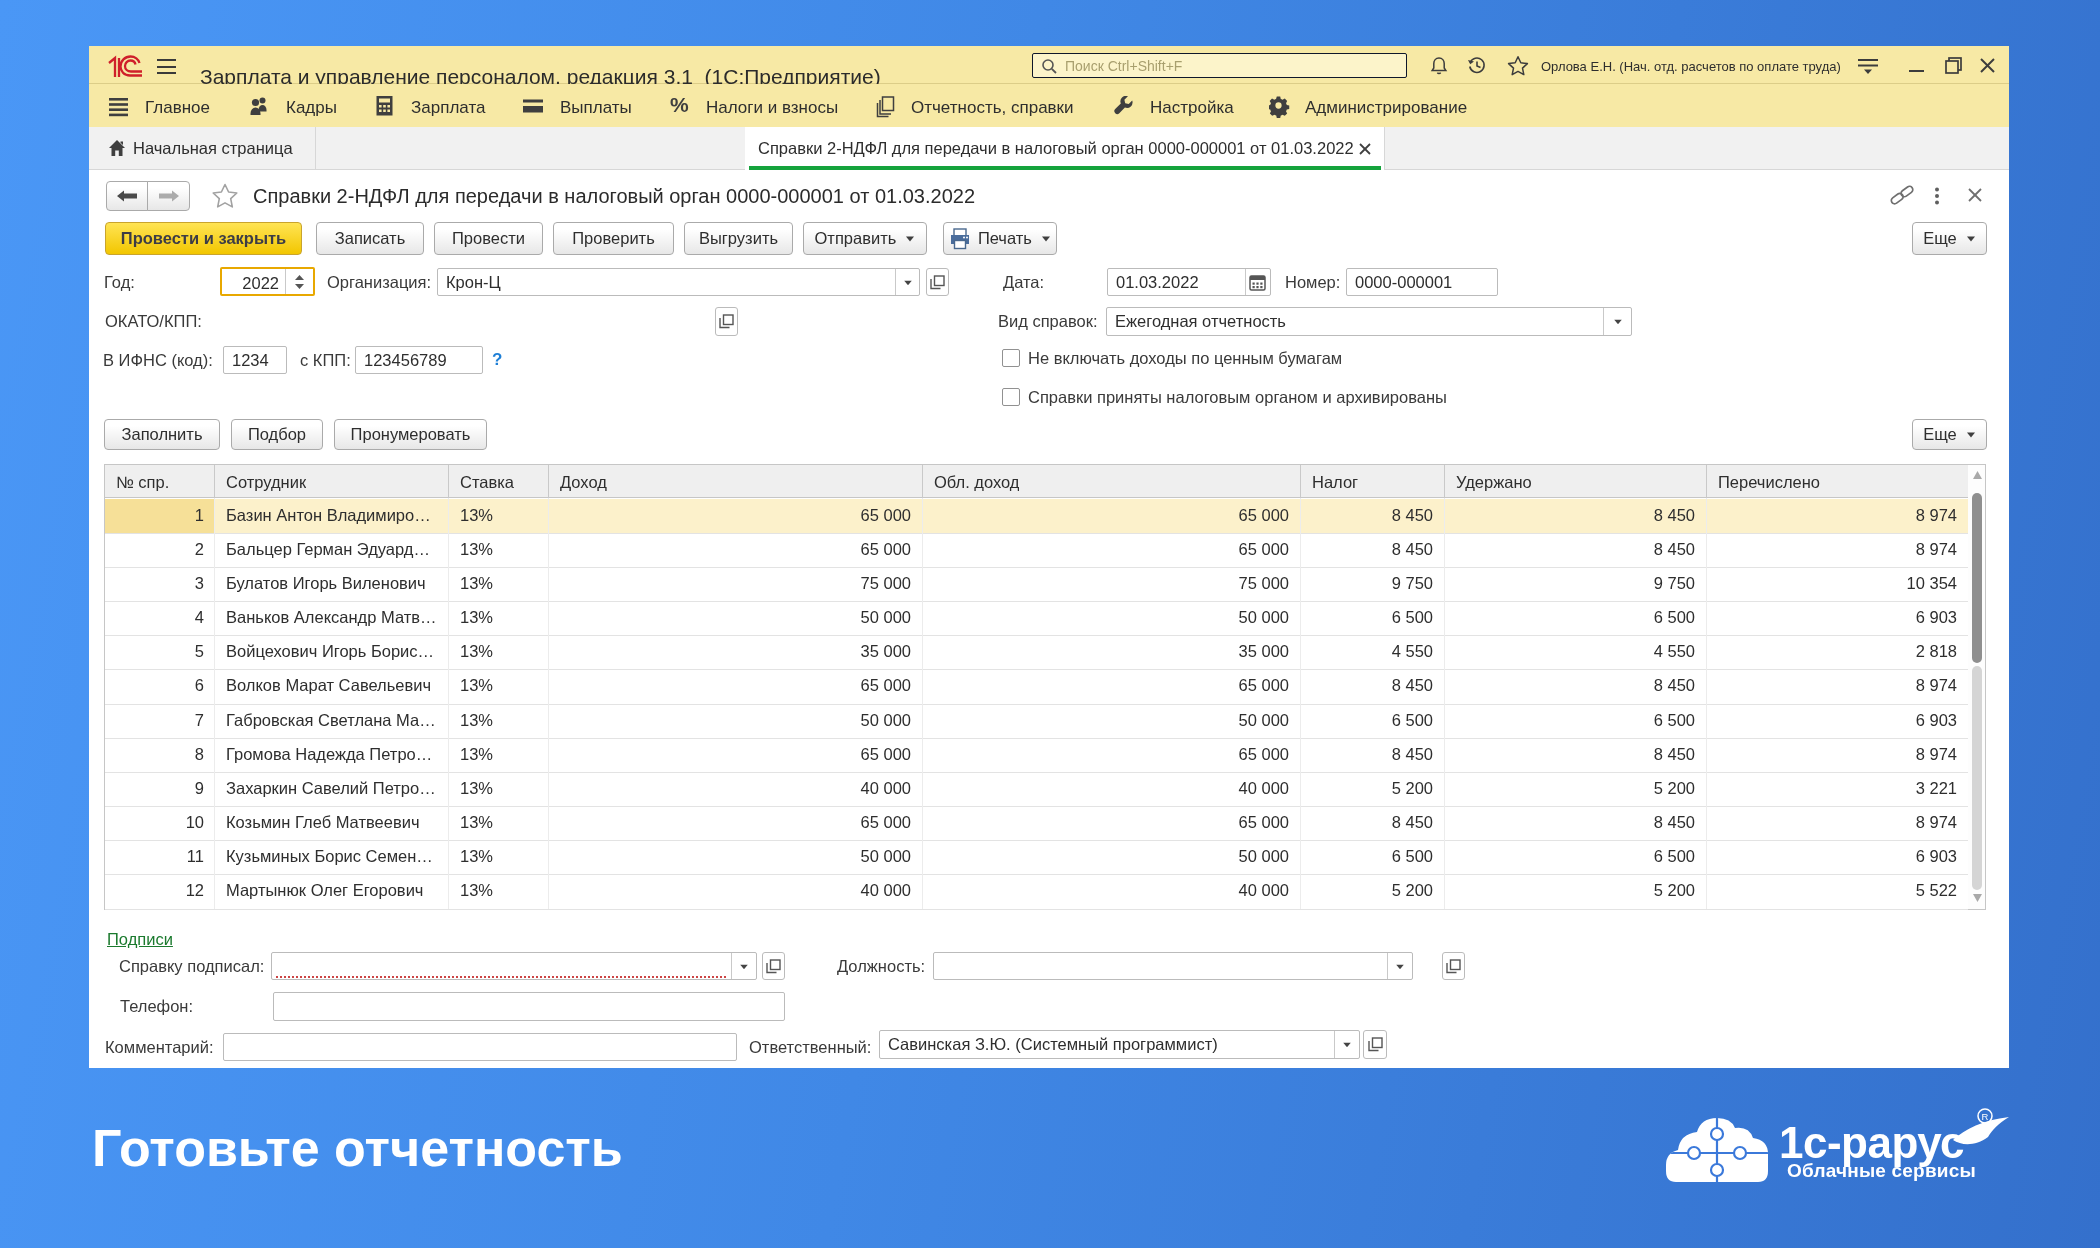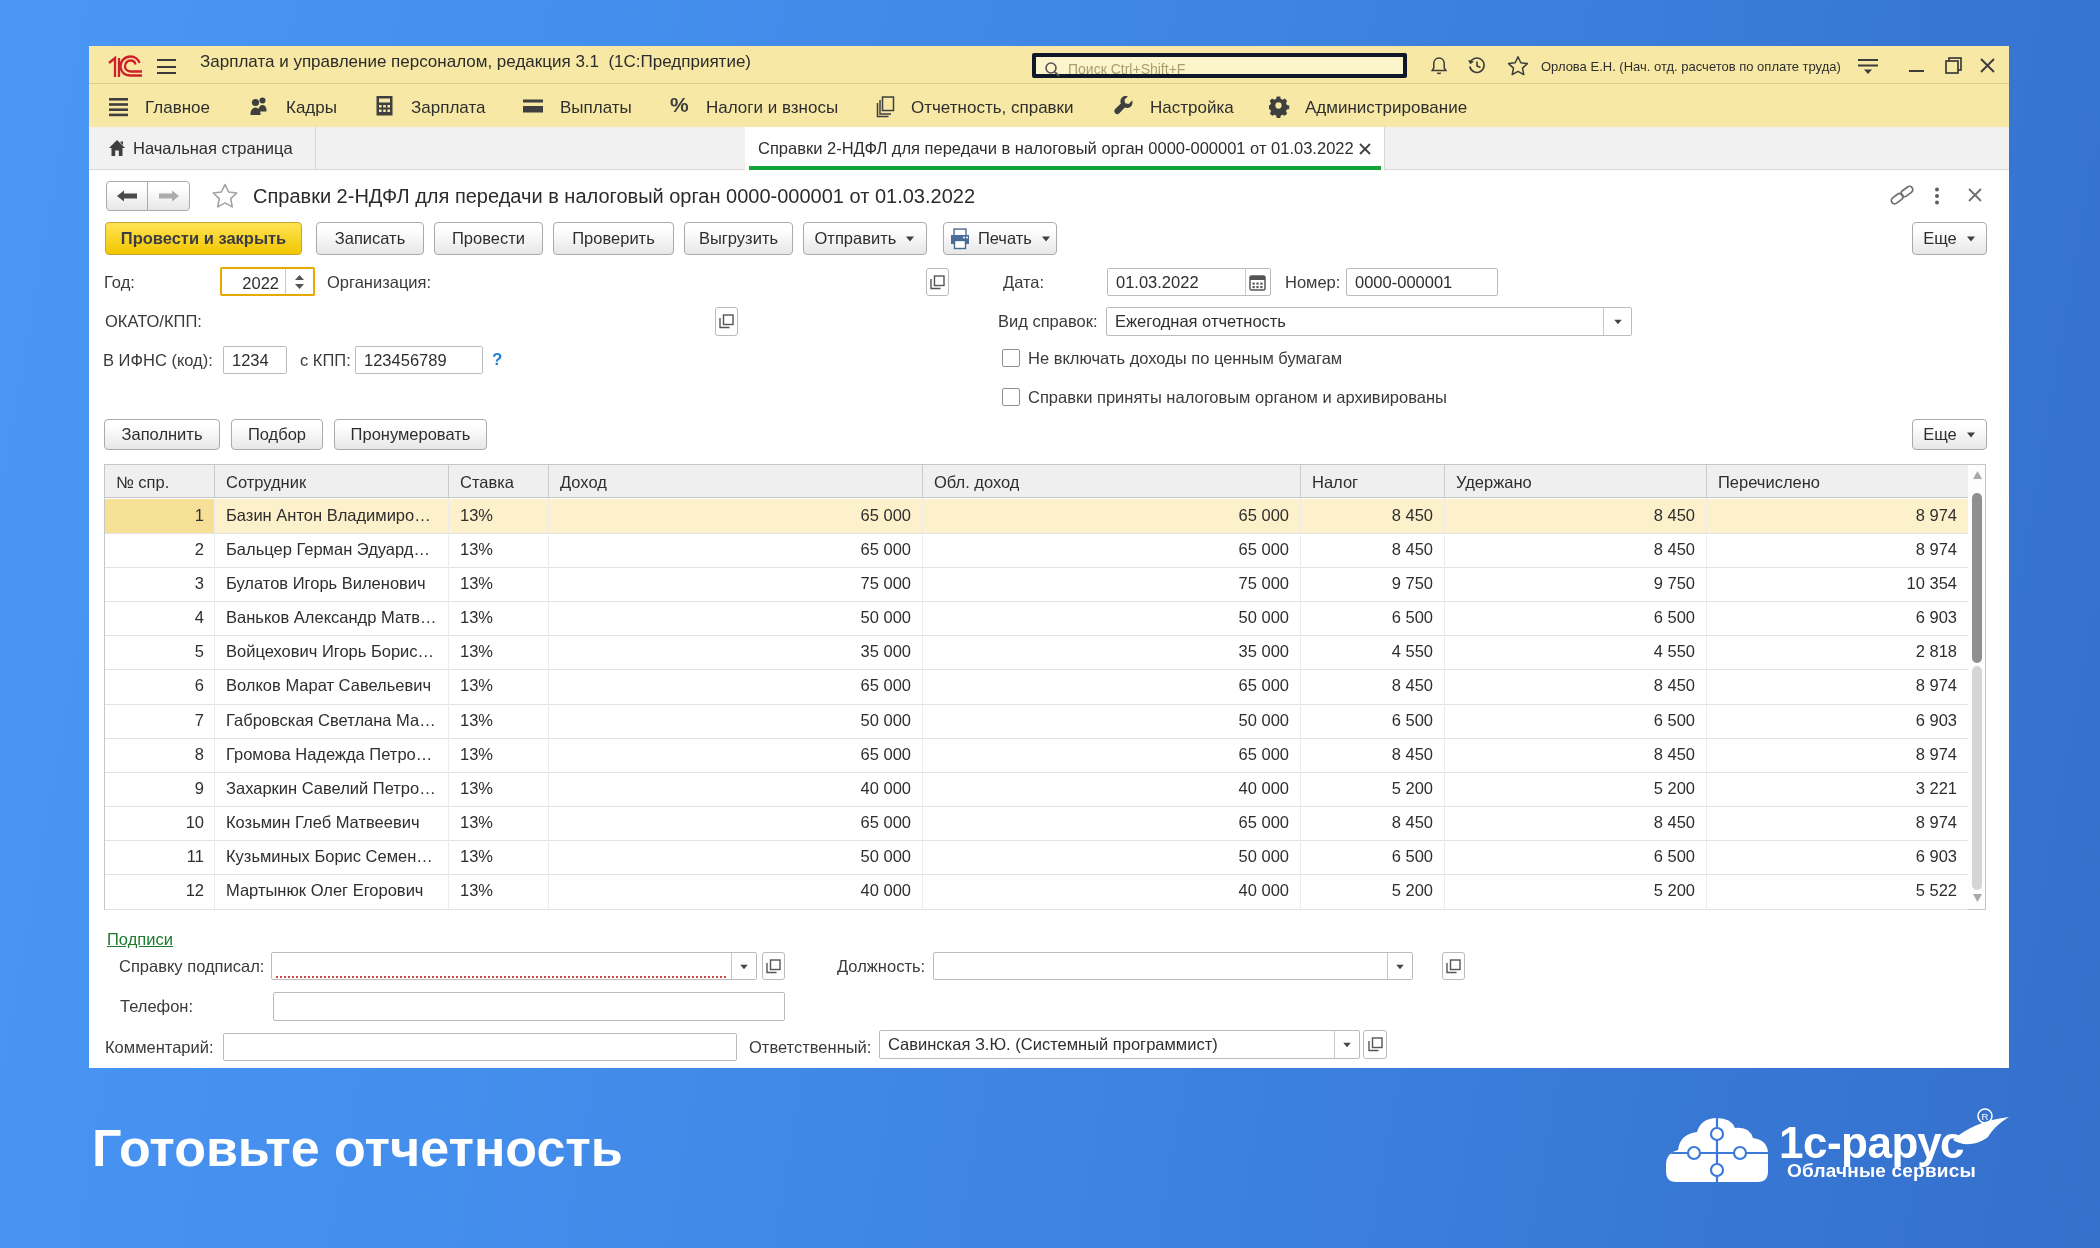--- a/index.html
+++ b/index.html
@@ -49,22 +49,22 @@
 <g stroke="#CF1F2A" stroke-width="2.3" fill="none">
 <path d="M1,9 L7,4 L7,23"></path>
 <path d="M11,4 L11,23"></path>
 <path d="M34,21.5 L22,21.5 C16,21.5 12.5,17 12.5,12.5 C12.5,7 17,2.5 22.5,2.5 C27,2.5 30.5,5.5 31.5,9"></path>
 <path d="M34,17.5 L23,17.5 C19.5,17.5 17,15 17,12 C17,9 19.5,6.5 22.5,6.5 C25,6.5 27,8 27.5,10.5"></path>
 </g>
     </svg>
 <div class="ab" style="left:68px;top:13px;width:19px;height:2.2px;background:#3A3A3A"></div>
 <div class="ab" style="left:68px;top:19.5px;width:19px;height:2.2px;background:#3A3A3A"></div>
 <div class="ab" style="left:68px;top:26px;width:19px;height:2.2px;background:#3A3A3A"></div>
-<div class="ab t" style="left:111px;top:6px;font-size:17px;color:#2B2B2B">Зарплата и управление персоналом, редакция 3.1&nbsp;&nbsp;(1С:Предприятие)</div>
-<div class="ab" style="left:943px;top:7px;width:375px;height:25px;background:#FCF4CA;border:4px solid #0f172a;border-radius:2px;box-sizing:border-box">
+<div class="ab t" style="left:111px;top:19px;font-size:21px;color:#2B2B2B">Зарплата и управление персоналом, редакция 3.1&nbsp;&nbsp;(1С:Предприятие)</div>
+<div class="ab" style="left:943px;top:7px;width:375px;height:25px;background:#FCF4CA;border:1px solid #0f172a;border-radius:2px;box-sizing:border-box">
 <svg class="ab" style="left:8px;top:4px" width="17" height="17" viewBox="0 0 17 17">
         <circle cx="7" cy="7" r="5" fill="none" stroke="#555" stroke-width="1.6"></circle>
         <line x1="10.8" y1="10.8" x2="15" y2="15" stroke="#555" stroke-width="1.8"></line>
       </svg>
 <div class="ab t" style="left:32px;top:4px;font-size:14px;color:#A89F6E">Поиск Ctrl+Shift+F</div>
     </div>
 <svg class="ab" style="left:1340px;top:10px" width="20" height="20" viewBox="0 0 20 20">
       <path d="M10,2 C6.7,2 4.8,4.6 4.8,7.6 L4.8,12 L3.2,14.4 L16.8,14.4 L15.2,12 L15.2,7.6 C15.2,4.6 13.3,2 10,2 Z" fill="none" stroke="#3C3C3C" stroke-width="1.5"></path>
       <path d="M8.4,16.6 a1.8,1.8 0 0 0 3.2,0" fill="none" stroke="#3C3C3C" stroke-width="1.5"></path>
     </svg>
@@ -213,20 +213,23 @@
 <div class="lbl" style="left:15px;top:227px">Год:</div>
 <div class="ab" style="left:131px;top:221px;width:95px;height:29px;border:2px solid #E8A800;border-radius:2px;box-sizing:border-box;background:#fff">
 <div class="ab t" style="right:34px;top:5px;font-size:16.5px">2022</div>
 <div class="ab" style="right:27px;top:0;width:1px;height:100%;background:#C9C9C9"></div>
 <svg class="ab" style="right:8px;top:6px" width="11" height="14" viewBox="0 0 11 14">
         <path d="M5.5,0 L10,5 L1,5 Z" fill="#555"></path>
         <path d="M5.5,14 L10,9 L1,9 Z" fill="#555"></path>
       </svg>
     </div>
 <div class="lbl" style="left:238px;top:227px">Организация:</div>
+<div class="fld" style="left:348px;top:222px;width:483px;height:28px;padding-left:8px">Крон-Ц
+<div class="ab" style="right:23px;top:0;width:1px;height:100%;background:#C9C9C9"></div>
+<span class="car ab" style="right:6px;top:11px;transform:scale(0.75)"></span></div>
 <div class="cpy" style="left:837px;top:222px;width:23px;height:28px">
       <svg width="15" height="15" viewBox="0 0 15 15">
         <g fill="none" stroke="#555" stroke-width="1.4">
           <rect x="4.5" y="1" width="9.5" height="9.5"></rect>
           <path d="M10.5,13.5 H1 V4"></path>
         </g>
       </svg>
     </div>
 <div class="lbl" style="left:914px;top:227px">Дата:</div>
 <div class="fld" style="left:1018px;top:222px;width:164px;height:28px;padding-left:8px">01.03.2022

